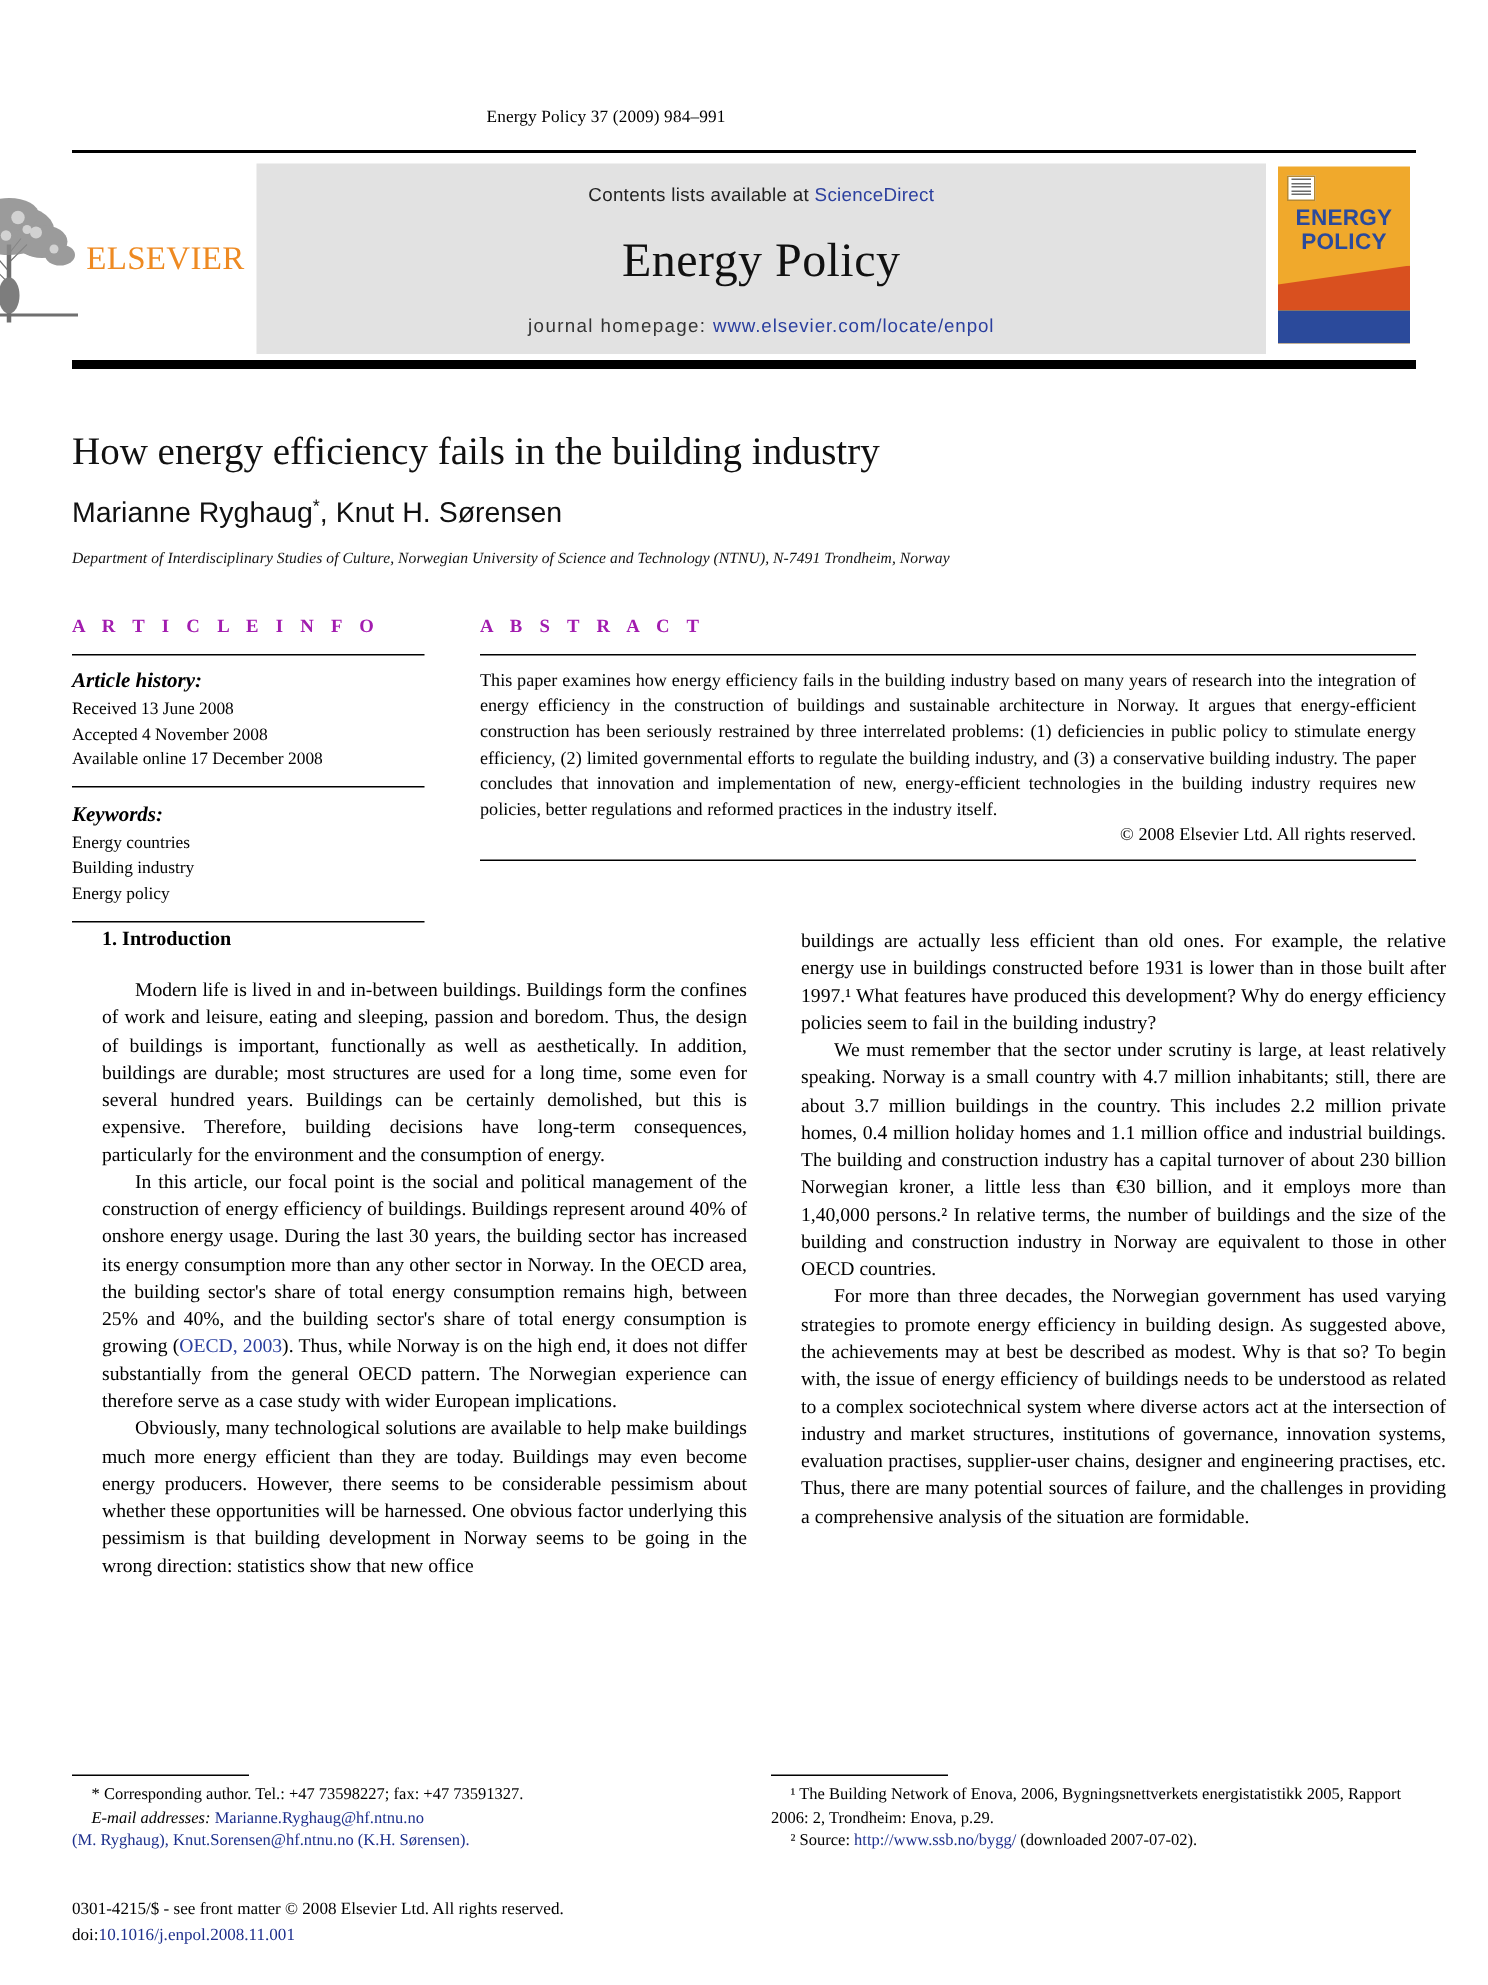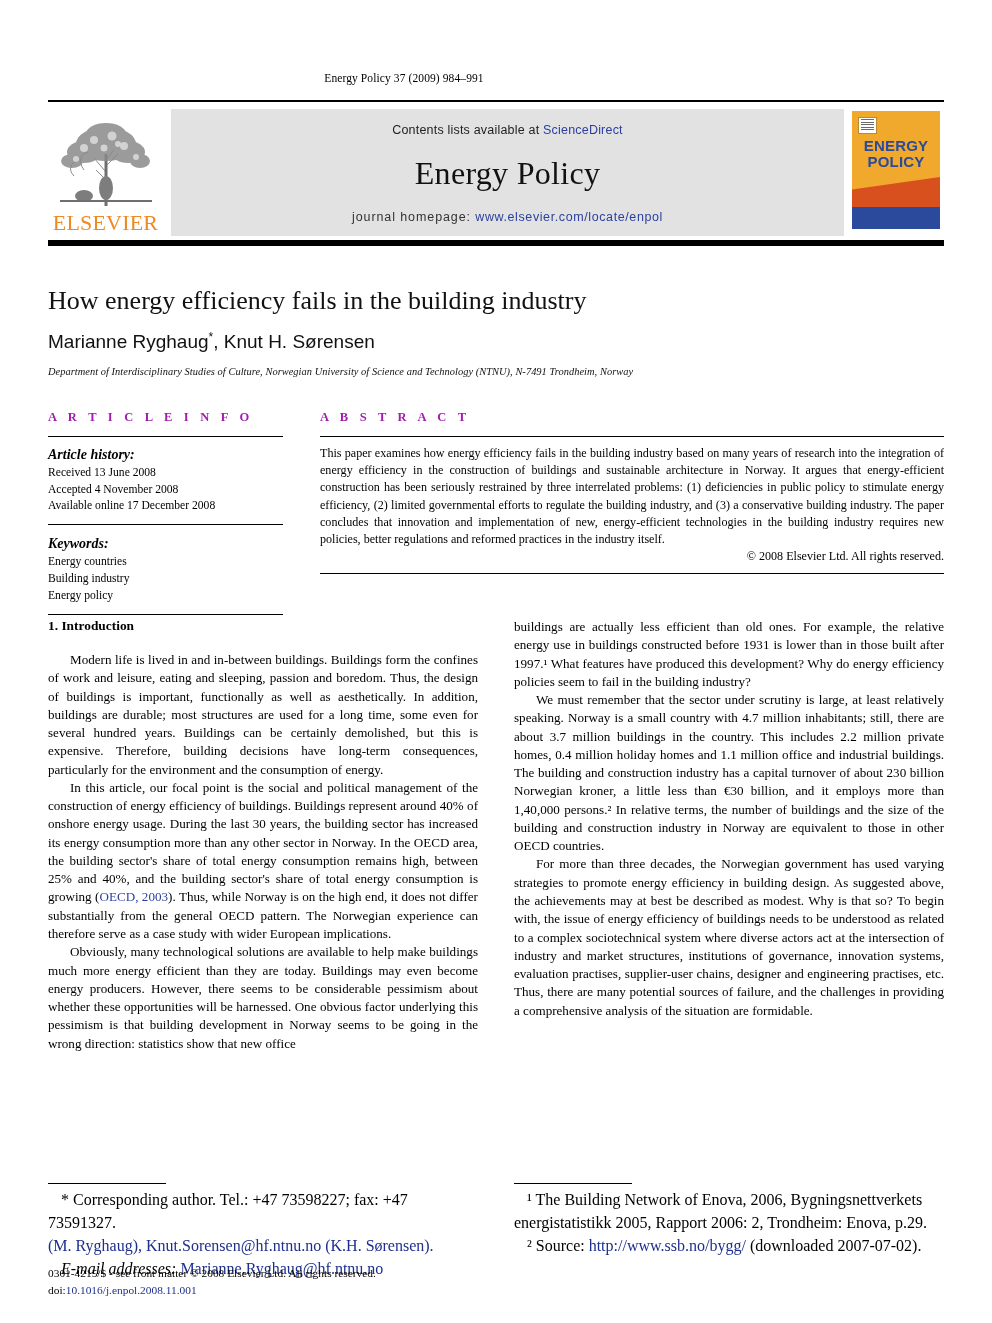--- a/index.html
+++ b/index.html
@@ -56,21 +56,21 @@
     display: flex;
     align-items: stretch;
     height: 127px;
     margin-top: 7px;
     margin-bottom: 4px;
   }
   .elsevier-block {
     width: 115px;
     flex: 0 0 115px;
     display: flex;
-    flex-direction: column;
+    flex-direction: row;
     align-items: center;
     justify-content: flex-end;
     padding-bottom: 2px;
   }
   .tree-art {
     width: 104px;
     height: 97px;
     position: relative;
   }
   .elsevier-word {
@@ -270,20 +270,21 @@
   .body-cols {
     position: absolute;
     top: 618px;
     left: 48px;
     width: 896px;
     display: flex;
   }
   .bcol {
     width: 430px;
     flex: 0 0 430px;
+    margin-left: 20px;
   }
   .bcol.right { margin-left: 36px; }
   .sec-title {
     font-family: "Liberation Serif", serif;
     font-weight: bold;
     font-size: 13.4px;
     margin: 0 0 17px 0;
   }
   .para {
     font-size: 13.1px;
@@ -308,21 +309,21 @@
     width: 430px;
     flex: 0 0 430px;
   }
   .fcol.right { margin-left: 36px; }
   .foot-rule {
     border-top: 1px solid #000;
     width: 118px;
     margin-bottom: 5px;
   }
   .foot-line {
-    font-size: 16px;
+    font-size: 11px;
     line-height: 1.43;
     color: #000;
   }
   .foot-line.indent { text-indent: 13px; }
   .foot-line i { font-style: italic; }
   .foot-link { color: #1d2f8c; }
   .imprint {
     position: absolute;
     top: 1265px;
     left: 48px;
@@ -458,28 +459,28 @@
       <p class="para cont">buildings are actually less efficient than old ones. For example, the relative energy use in buildings constructed before 1931 is lower than in those built after 1997.¹ What features have produced this development? Why do energy efficiency policies seem to fail in the building industry?</p>
       <p class="para">We must remember that the sector under scrutiny is large, at least relatively speaking. Norway is a small country with 4.7 million inhabitants; still, there are about 3.7 million buildings in the country. This includes 2.2 million private homes, 0.4 million holiday homes and 1.1 million office and industrial buildings. The building and construction industry has a capital turnover of about 230 billion Norwegian kroner, a little less than €30 billion, and it employs more than 1,40,000 persons.² In relative terms, the number of buildings and the size of the building and construction industry in Norway are equivalent to those in other OECD countries.</p>
       <p class="para">For more than three decades, the Norwegian government has used varying strategies to promote energy efficiency in building design. As suggested above, the achievements may at best be described as modest. Why is that so? To begin with, the issue of energy efficiency of buildings needs to be understood as related to a complex sociotechnical system where diverse actors act at the intersection of industry and market structures, institutions of governance, innovation systems, evaluation practises, supplier-user chains, designer and engineering practises, etc. Thus, there are many potential sources of failure, and the challenges in providing a comprehensive analysis of the situation are formidable.</p>
     </div>
   </div>
 
   <div class="foot-cols">
     <div class="fcol left">
       <div class="foot-rule"></div>
       <div class="foot-line indent">* Corresponding author. Tel.: +47 73598227; fax: +47 73591327.</div>
+      <div class="foot-line indent">
+        <i>E-mail addresses:</i>
+        <span class="foot-link">Marianne.Ryghaug@hf.ntnu.no</span>
+      </div>
       <div class="foot-line">
         <span class="foot-link">(M. Ryghaug),</span>
         <span class="foot-link">Knut.Sorensen@hf.ntnu.no</span>
         <span class="foot-link">(K.H. Sørensen).</span>
-      </div>
-      <div class="foot-line indent">
-        <i>E-mail addresses:</i>
-        <span class="foot-link">Marianne.Ryghaug@hf.ntnu.no</span>
       </div>
     </div>
     <div class="fcol right">
       <div class="foot-rule"></div>
       <div class="foot-line indent">¹ The Building Network of Enova, 2006, Bygningsnettverkets energistatistikk 2005, Rapport 2006: 2, Trondheim: Enova, p.29.</div>
       <div class="foot-line indent">
         <span>² Source: </span><span class="foot-link">http://www.ssb.no/bygg/</span><span> (downloaded 2007-07-02).</span>
       </div>
     </div>
   </div>

